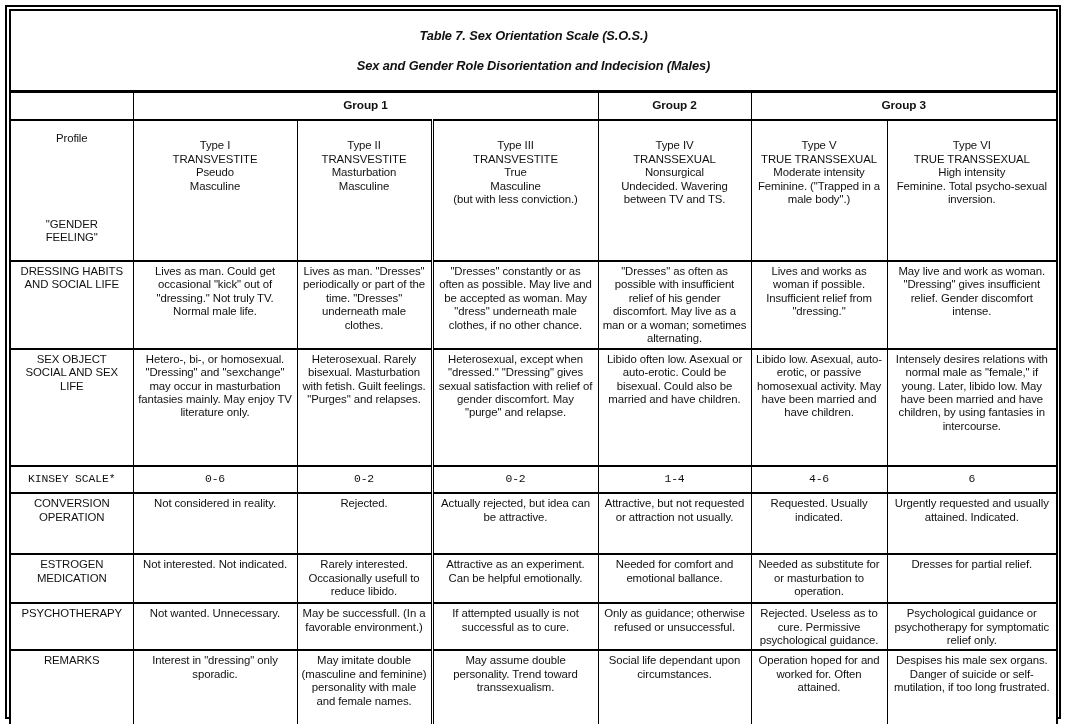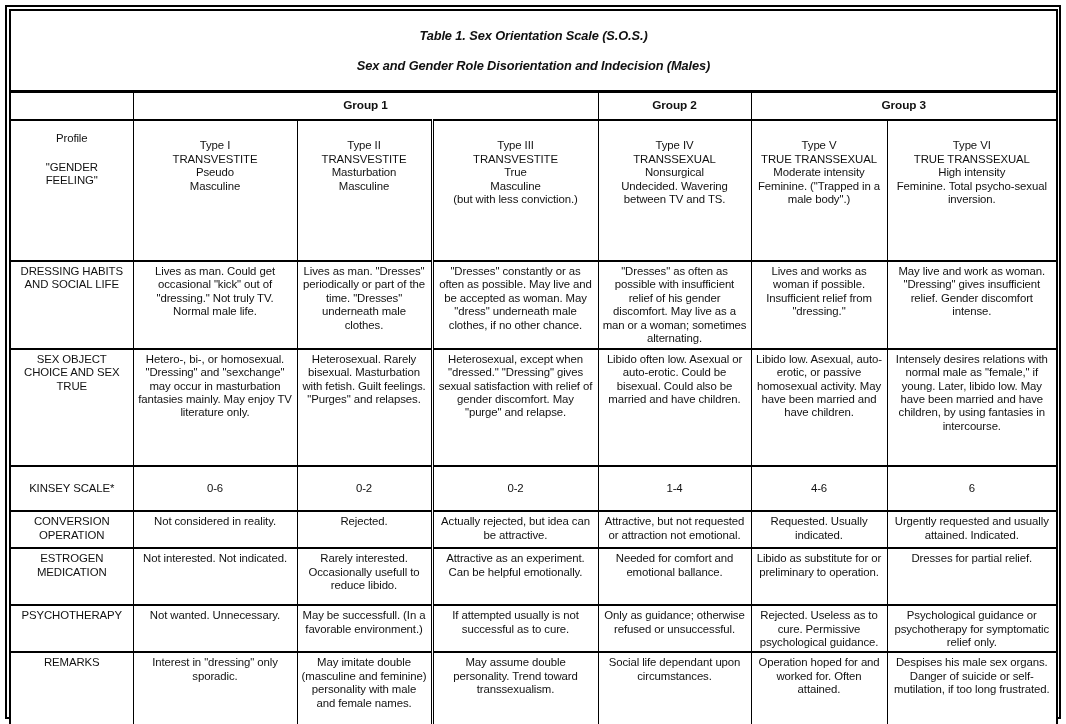--- a/index.html
+++ b/index.html
@@ -66,41 +66,42 @@
     display: flex;
     flex-direction: column;
     justify-content: flex-start;
     height: 112px;
     padding: 5px 4px 6px;
     box-sizing: border-box;
   }
   .profile-stack {
     display: flex;
     flex-direction: column;
-    justify-content: flex-start;
+    justify-content: space-between;
     gap: 15px;
     height: 112px;
     padding: 0 10px;
     box-sizing: border-box;
     transform: translateY(-2px);
   }
   tr.kinsey-row td {
     vertical-align: middle;
-    padding: 15px 4px;
+    padding: 6px 4px;
+    font-family: Liberation Mono, monospace;
   }
   .row-label { display: inline-block; }
   
   tr.title-row    { height: 42px; }
   tr.group-row    { height: 28px; }
   tr.header-row   { height: 118px; }
   tr.r-dressing   { height: 72px; }
   tr.r-sex        { height: 117px; }
   tr.r-kinsey     { height: 23px; }
-  tr.r-conversion { height: 37px; }
-  tr.r-estrogen   { height: 57px; }
+  tr.r-conversion { height: 61px; }
+  tr.r-estrogen   { height: 49px; }
   tr.r-psycho     { height: 47px; margin-top: 16px; }
   tr.r-remarks    { height: 81px; }
 </style>
 </head>
 <body>
 
 <div class="page">
   <div class="frame">
     <table class="sos">
       <colgroup>
@@ -109,21 +110,21 @@
         <col style="width:135px">
         <col style="width:166px">
         <col style="width:153px">
         <col style="width:136px">
         <col style="width:170px">
       </colgroup>
 
       <tbody>
           <tr class="title-row">
         <td colspan="7">
-          <div>Table 1. Sex Orientation Scale (S.O.S.)</div>
+          <div>Table 7. Sex Orientation Scale (S.O.S.)</div>
           <div>Sex and Gender Role Disorientation and Indecision (Males)</div>
         </td>
       </tr>
 
       <tr class="group-row">
         <td></td>
         <td colspan="3">Group 1</td>
         <td>Group 2</td>
         <td colspan="2">Group 3</td>
       </tr>
@@ -190,21 +191,21 @@
         <td><span class="row-label">DRESSING HABITS AND SOCIAL LIFE</span></td>
         <td>Lives as man. Could get occasional "kick" out of "dressing." Not truly TV. Normal male life.</td>
         <td>Lives as man. "Dresses" periodically or part of the time. "Dresses" underneath male clothes.</td>
         <td class="dbl">"Dresses" constantly or as often as possible. May live and be accepted as woman. May "dress" underneath male clothes, if no other chance.</td>
         <td>"Dresses" as often as possible with insufficient relief of his gender discomfort. May live as a man or a woman; sometimes alternating.</td>
         <td>Lives and works as woman if possible. Insufficient relief from "dressing."</td>
         <td>May live and work as woman. "Dressing" gives insufficient relief. Gender discomfort intense.</td>
       </tr>
 
       <tr class="r-sex">
-        <td><span class="row-label">SEX OBJECT CHOICE AND SEX TRUE</span></td>
+        <td><span class="row-label">SEX OBJECT SOCIAL AND SEX LIFE</span></td>
         <td>Hetero-, bi-, or homosexual. "Dressing" and "sexchange" may occur in masturbation fantasies mainly. May enjoy TV literature only.</td>
         <td>Heterosexual. Rarely bisexual. Masturbation with fetish. Guilt feelings. "Purges" and relapses.</td>
         <td class="dbl">Heterosexual, except when "dressed." "Dressing" gives sexual satisfaction with relief of gender discomfort. May "purge" and relapse.</td>
         <td>Libido often low. Asexual or auto-erotic. Could be bisexual. Could also be married and have children.</td>
         <td>Libido low. Asexual, auto-erotic, or passive homosexual activity. May have been married and have children.</td>
         <td>Intensely desires relations with normal male as "female," if young. Later, libido low. May have been married and have children, by using fantasies in intercourse.</td>
       </tr>
 
       <tr class="r-kinsey kinsey-row">
         <td><span class="row-label">KINSEY SCALE*</span></td>
@@ -214,32 +215,32 @@
         <td>1-4</td>
         <td>4-6</td>
         <td>6</td>
       </tr>
 
       <tr class="r-conversion">
         <td><span class="row-label">CONVERSION OPERATION</span></td>
         <td>Not considered in reality.</td>
         <td>Rejected.</td>
         <td class="dbl">Actually rejected, but idea can be attractive.</td>
-        <td>Attractive, but not requested or attraction not emotional.</td>
+        <td>Attractive, but not requested or attraction not usually.</td>
         <td>Requested. Usually indicated.</td>
         <td>Urgently requested and usually attained. Indicated.</td>
       </tr>
 
       <tr class="r-estrogen">
         <td><span class="row-label">ESTROGEN MEDICATION</span></td>
         <td>Not interested. Not indicated.</td>
         <td>Rarely interested. Occasionally usefull to reduce libido.</td>
         <td class="dbl">Attractive as an experiment. Can be helpful emotionally.</td>
         <td>Needed for comfort and emotional ballance.</td>
-        <td>Libido as substitute for or preliminary to operation.</td>
+        <td>Needed as substitute for or masturbation to operation.</td>
         <td>Dresses for partial relief.</td>
       </tr>
 
       <tr class="r-psycho">
         <td><span class="row-label">PSYCHOTHERAPY</span></td>
         <td>Not wanted. Unnecessary.</td>
         <td>May be successfull. (In a favorable environment.)</td>
         <td class="dbl">If attempted usually is not successful as to cure.</td>
         <td>Only as guidance; otherwise refused or unsuccessful.</td>
         <td>Rejected. Useless as to cure. Permissive psychological guidance.</td>

